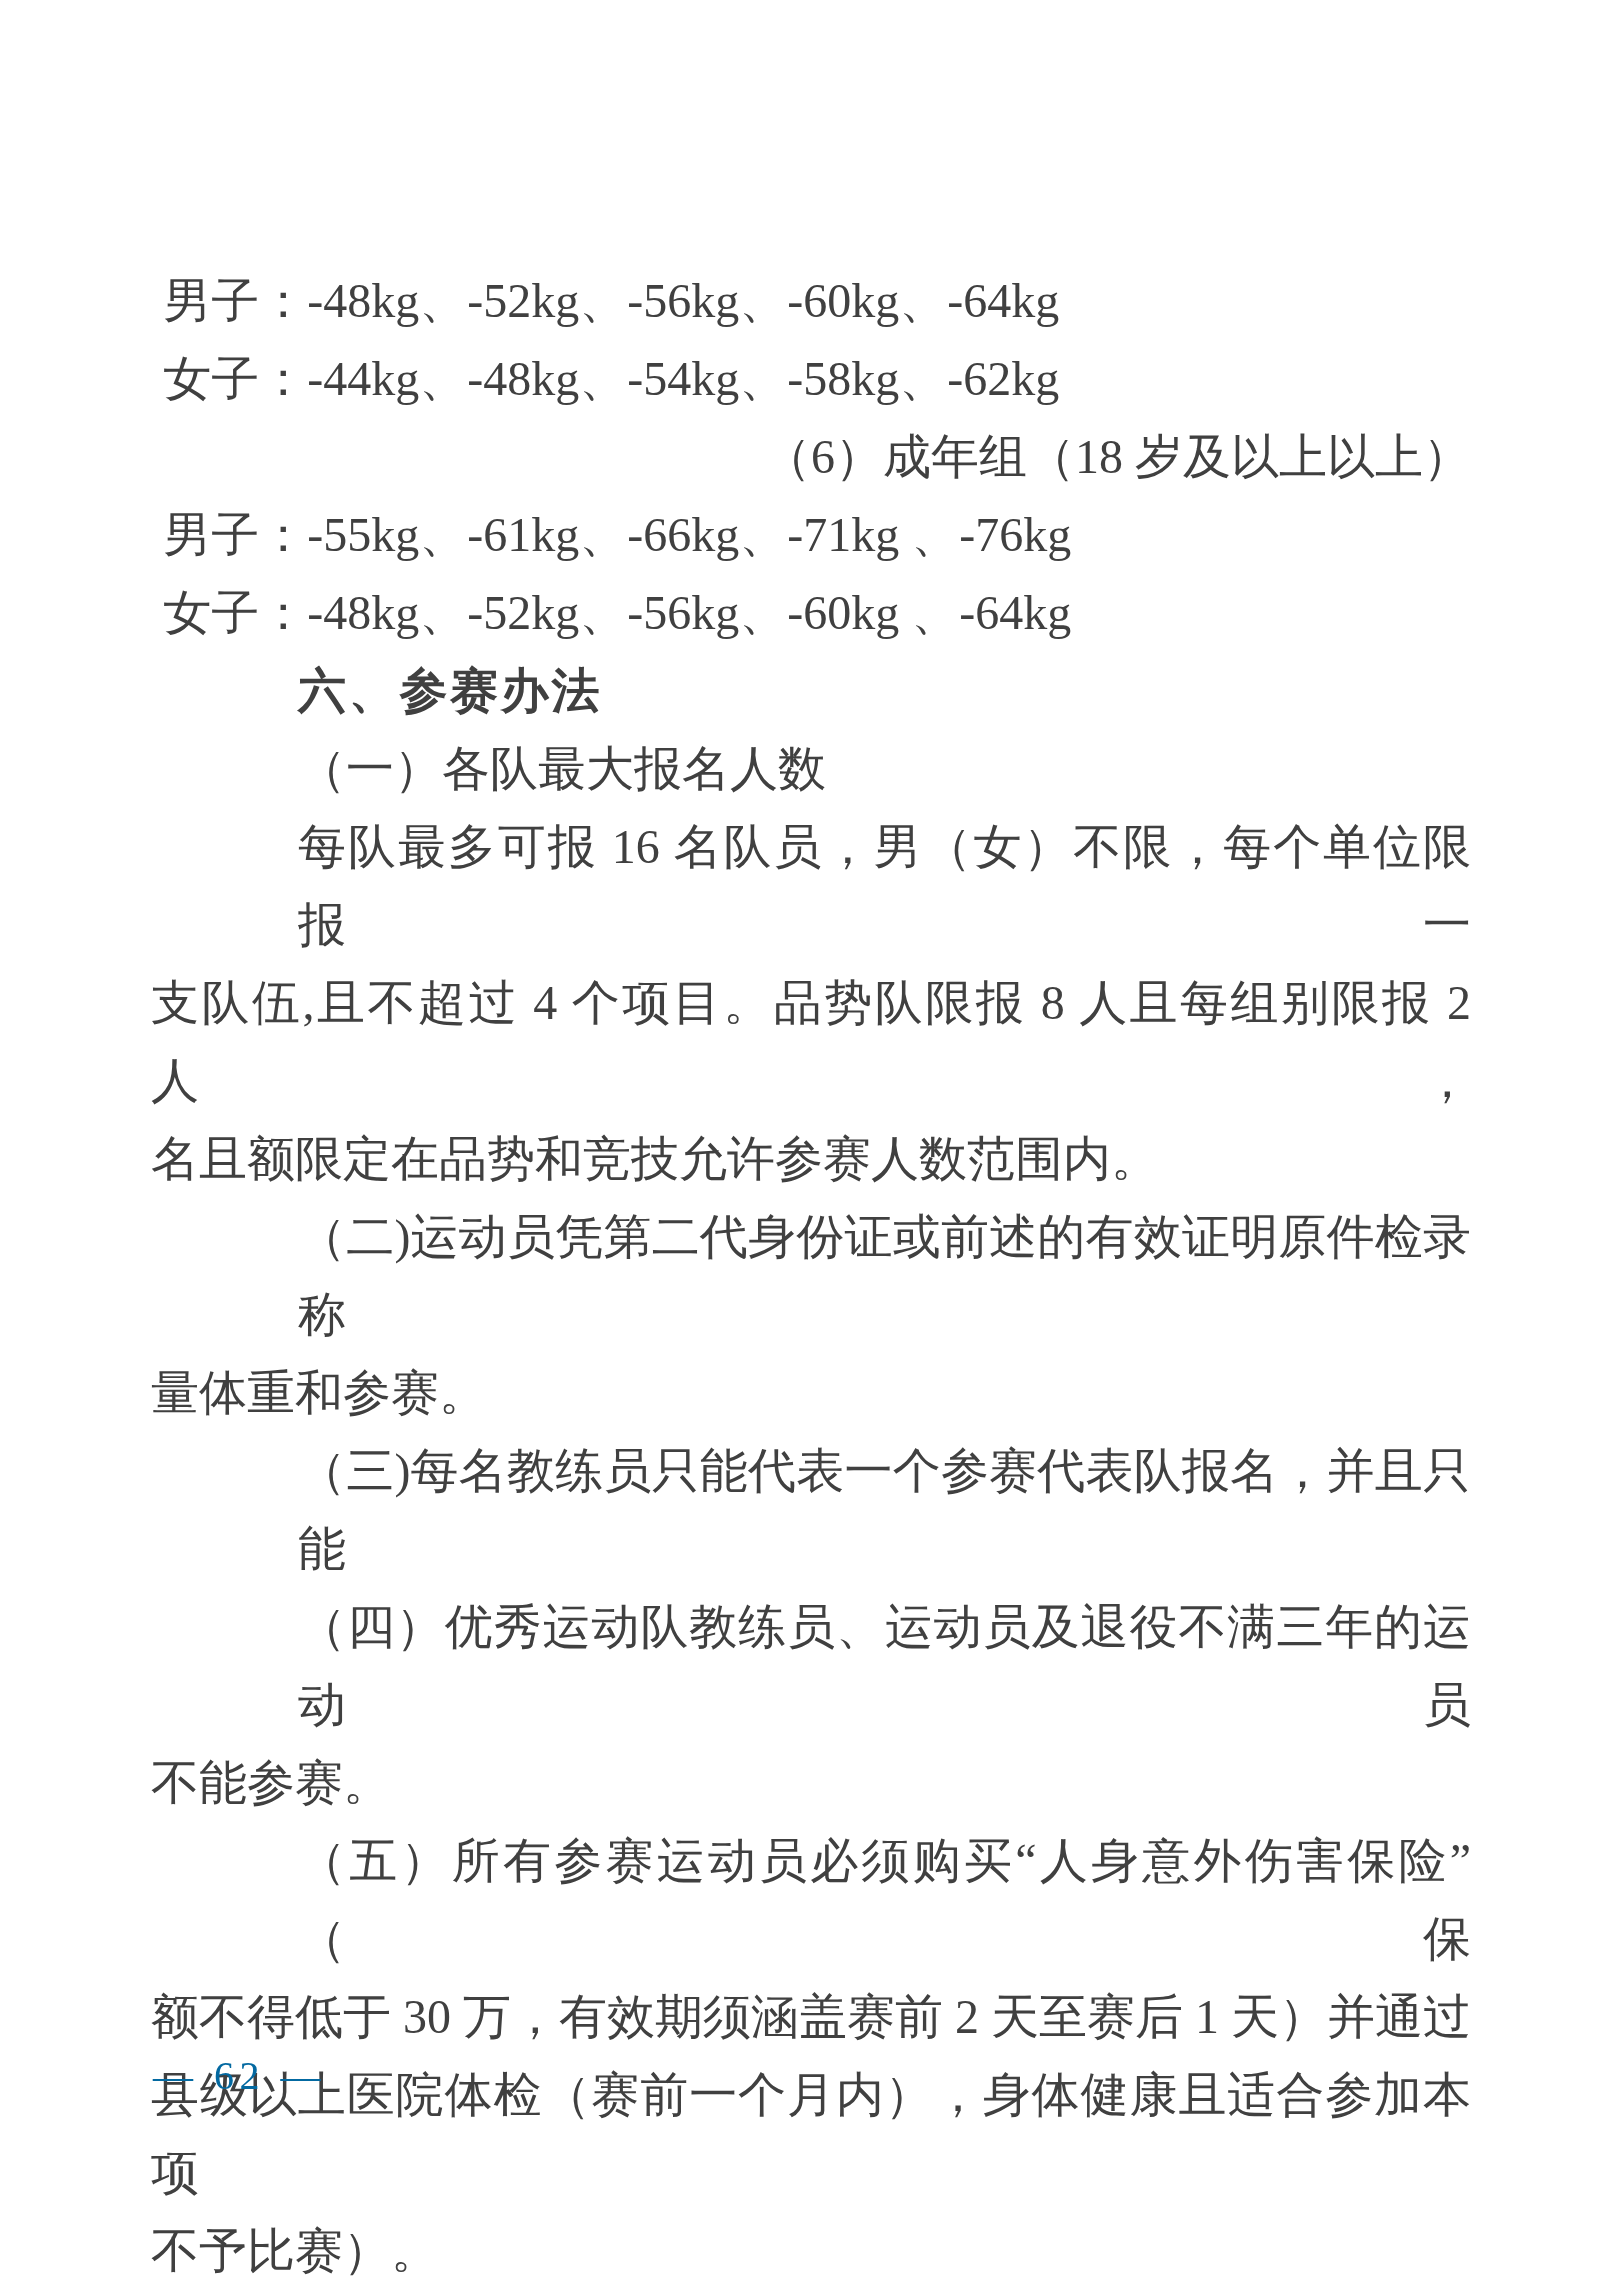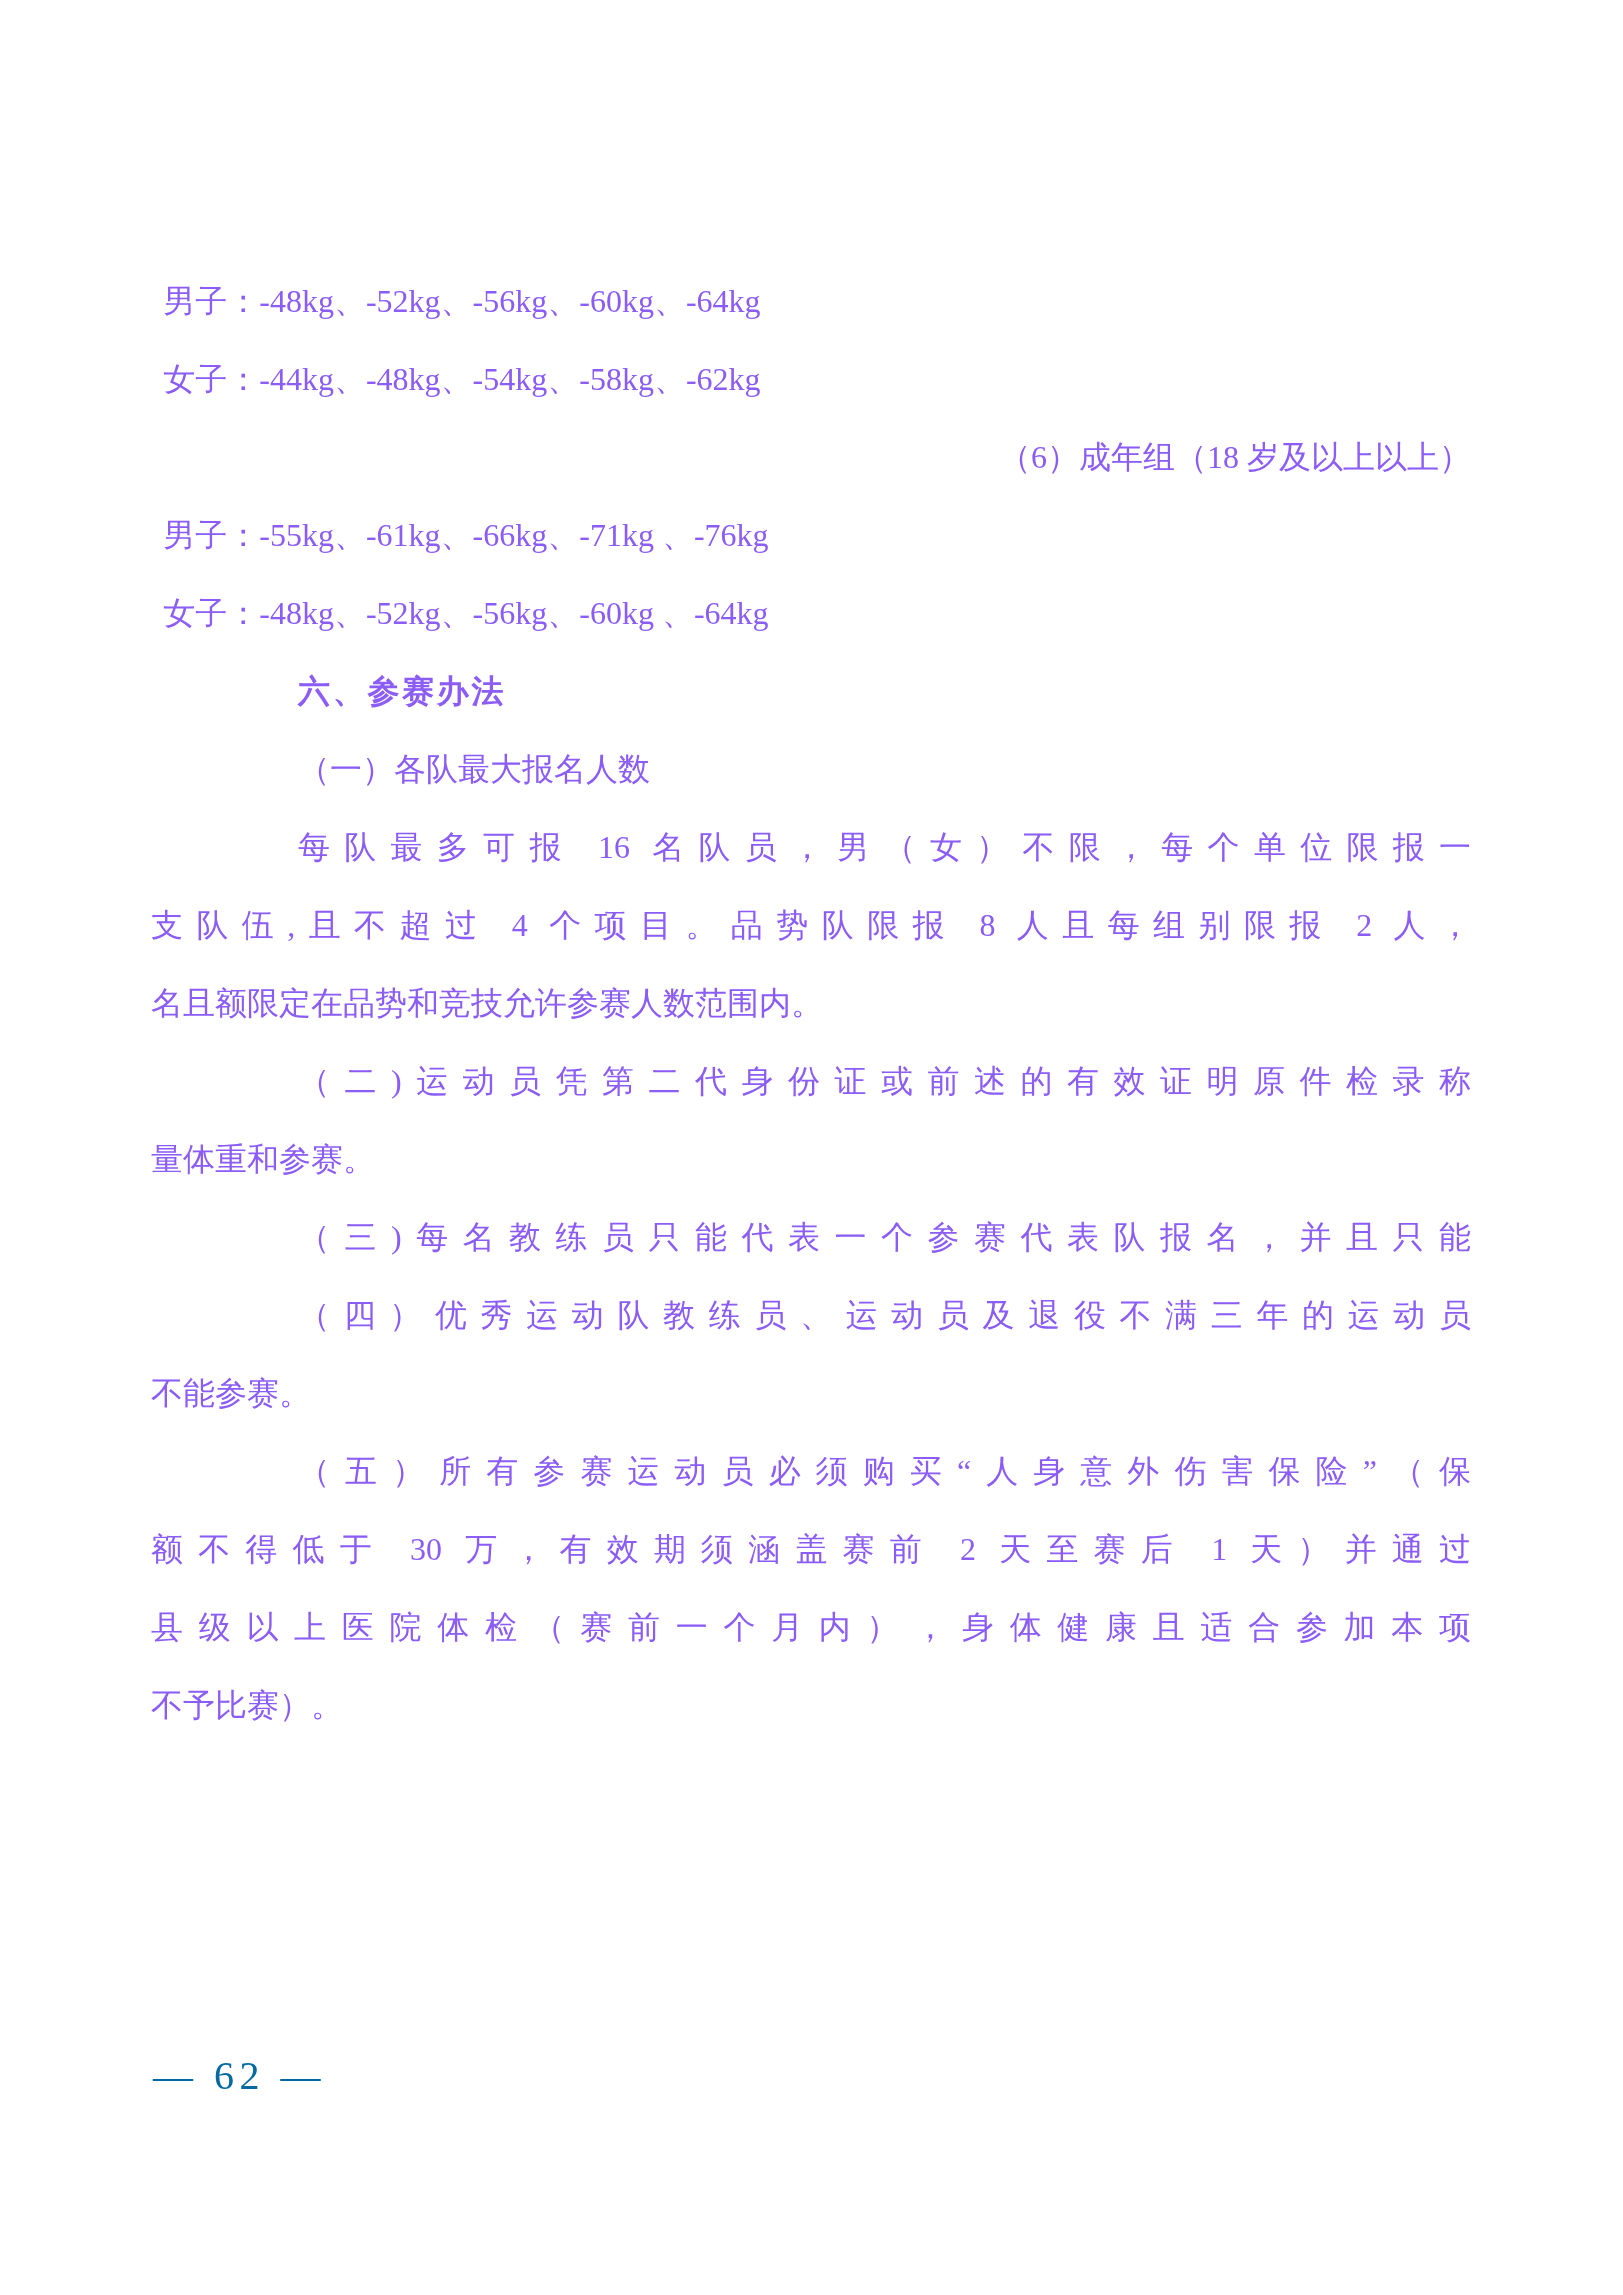--- a/index.html
+++ b/index.html
@@ -10,23 +10,23 @@
     background: #ffffff;
     overflow: hidden;
     color: #000000;
   }
   .doc {
     position: absolute;
     left: 151px;
     top: 262px;
     width: 1320px;
     font-family: "Liberation Serif", "DejaVu Serif", serif;
-    font-size: 32px;
+    font-size: 48px;
     line-height: 78px;
-    color: #8b5cf6;
+    color: #404040;
   }
   .doc p { margin: 0; min-height: 78px; }
   
   .weight { padding-left: 12.3px; }
   
   .sub { padding-left: 50px; text-align: right; }
   
   .indent { padding-left: 147px; }
   
   .just { text-align: justify; text-align-last: justify; }

